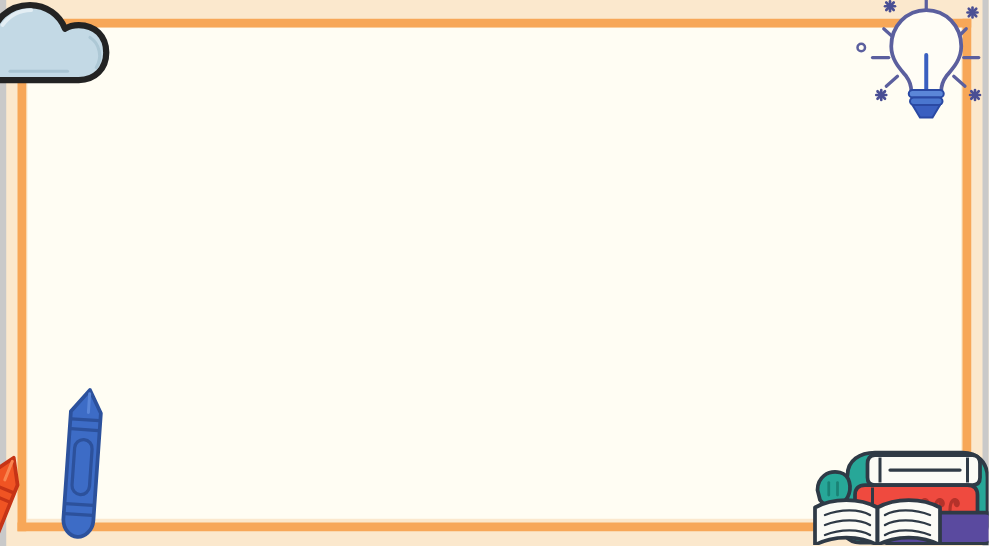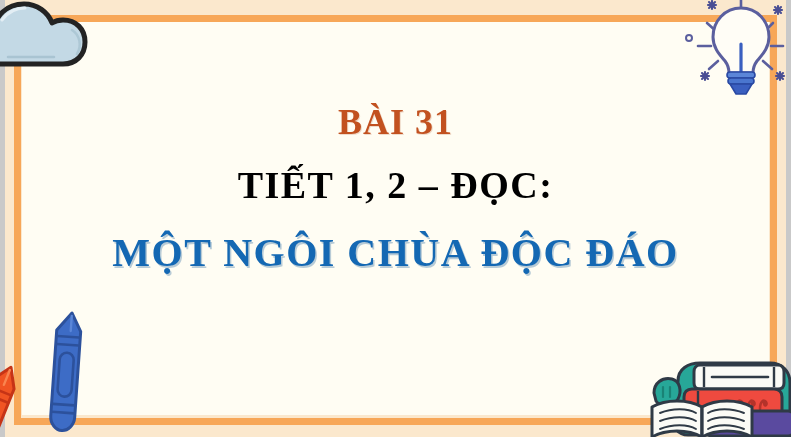--- a/index.html
+++ b/index.html
@@ -100,25 +100,20 @@
   <div class="cream"></div>
 
   <div class="edge-left"></div>
   <div class="edge-right"></div>
 
   <div class="frame-line frame-top"></div>
   <div class="frame-line frame-bottom"></div>
   <div class="frame-line frame-left"></div>
   <div class="frame-line frame-right"></div>
 
-  <div class="text-block">
-    <div class="line-bai">BÀI 31</div>
-    <div class="line-tiet">TIẾT 1, 2 – ĐỌC:</div>
-    <div class="line-bai-title">MỘT NGÔI CHÙA ĐỘC ĐÁO</div>
-  </div>
 
   <div class="deco deco-cloud">
     <svg width="105" height="80" viewBox="0 0 105 80" xmlns="http://www.w3.org/2000/svg">
       <path d="M2 66 L2 34 C2 18 15 6 32 6 C45 6 56 14 60 25 C63 23 67 22 71 22
                C84 22 93 31 93 44 C93 57 84 66 71 66 Z" fill="#c3d9e5" stroke="#232323" stroke-width="5" stroke-linejoin="round"></path>
       <path d="M10 22 C16 14 24 10 33 10" fill="none" stroke="#e3eef4" stroke-width="3" stroke-linecap="round"></path>
       <path d="M80 32 C88 37 90 48 85 56" fill="none" stroke="#a9c4d2" stroke-width="2.5" stroke-linecap="round" opacity="0.85"></path>
       <path d="M16 59 L62 59" fill="none" stroke="#a9c4d2" stroke-width="2.5" stroke-linecap="round"></path>
     </svg>
   </div>

